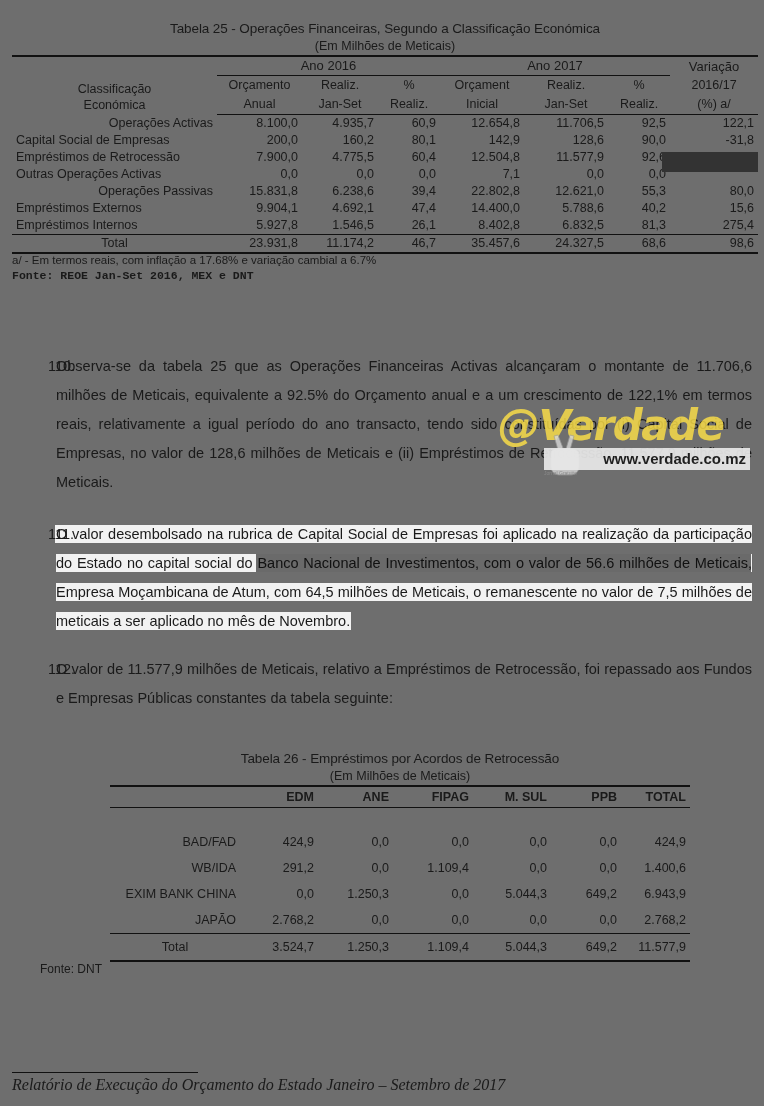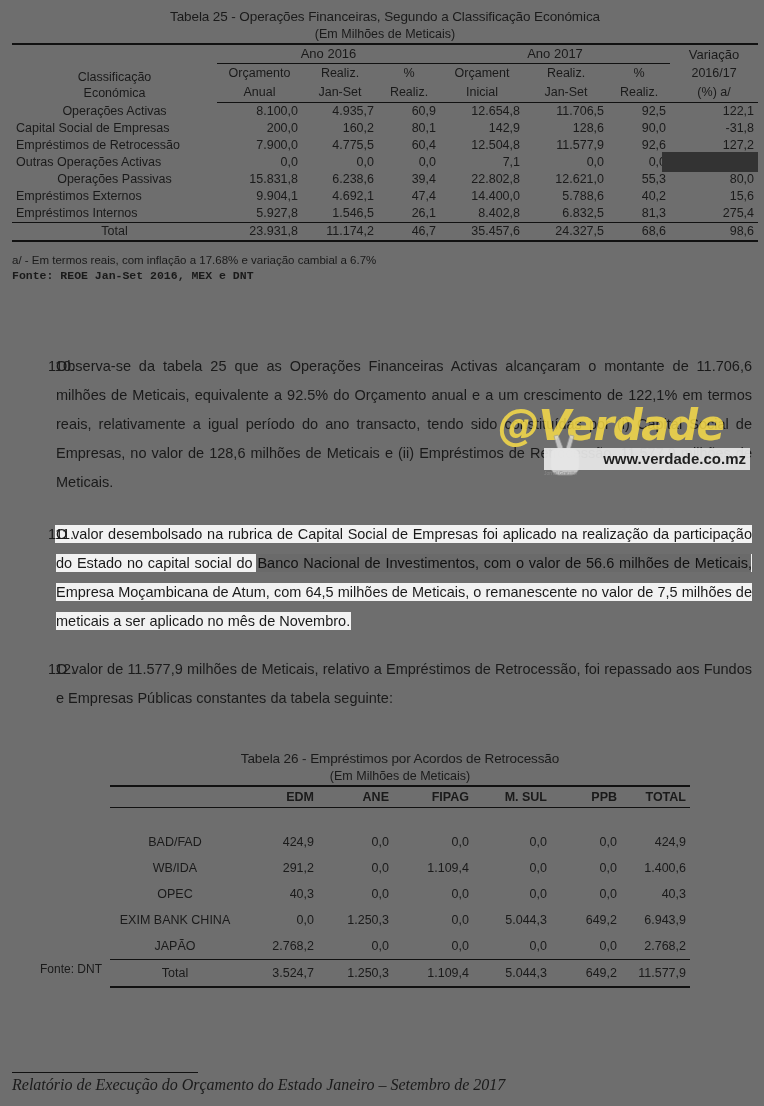--- a/index.html
+++ b/index.html
@@ -19,21 +19,21 @@
     position: relative;
     width: 764px;
     height: 1106px;
     box-sizing: border-box;
   }
 
   
   .t25-wrap {
     position: absolute;
     left: 12px;
-    top: 8px;
+    top: 20px;
     width: 746px;
   }
   .tbl-caption {
     text-align: center;
     font-size: 13.5px;
     line-height: 18px;
     letter-spacing: -0.1px;
   }
   .tbl-subcaption {
     text-align: center;
@@ -63,21 +63,21 @@
     padding-bottom: 1px;
   }
   .grp-underline { border-bottom: 1.6px solid #111; }
   .col-head {
     text-align: center;
     font-weight: bold;
     font-size: 12.5px;
     line-height: 16px;
   }
   .row-bold td { font-weight: bold; }
-  .lbl { text-align: center; }
+  .lbl { text-align: right; }
   .lbl-indent { text-align: left; padding-left: 14px; }
   .num { text-align: right; }
   .total-lbl { text-align: center; font-weight: bold; }
 
   .t25-note {
     position: absolute;
     left: 12px;
     top: 252px;
     font-size: 11.5px;
     line-height: 16px;
@@ -459,29 +459,20 @@
         <tr class="t26-row">
           <td class="lbl">WB/IDA</td>
           <td class="num">291,2</td>
           <td class="num">0,0</td>
           <td class="num">1.109,4</td>
           <td class="num">0,0</td>
           <td class="num">0,0</td>
           <td class="num">1.400,6</td>
         </tr>
 
-        <tr class="t26-row">
-          <td class="lbl">OPEC</td>
-          <td class="num">40,3</td>
-          <td class="num">0,0</td>
-          <td class="num">0,0</td>
-          <td class="num">0,0</td>
-          <td class="num">0,0</td>
-          <td class="num">40,3</td>
-        </tr>
 
         <tr class="t26-row">
           <td class="lbl">EXIM BANK CHINA</td>
           <td class="num">0,0</td>
           <td class="num">1.250,3</td>
           <td class="num">0,0</td>
           <td class="num">5.044,3</td>
           <td class="num">649,2</td>
           <td class="num">6.943,9</td>
         </tr>

